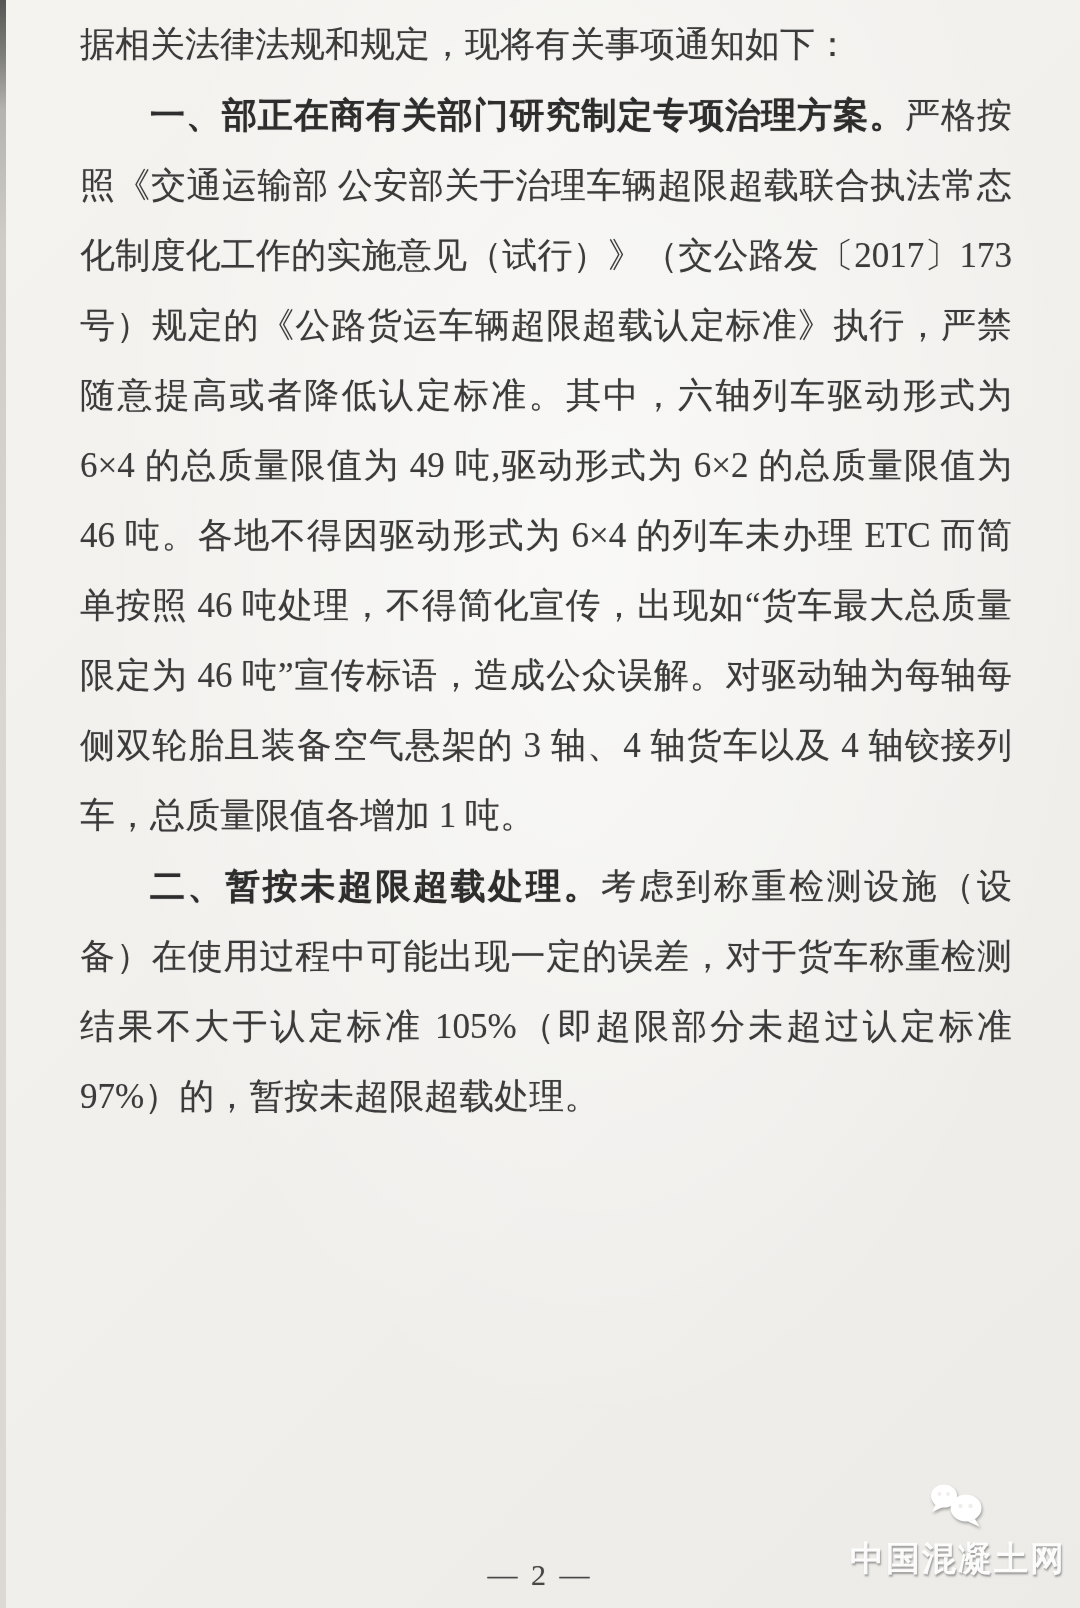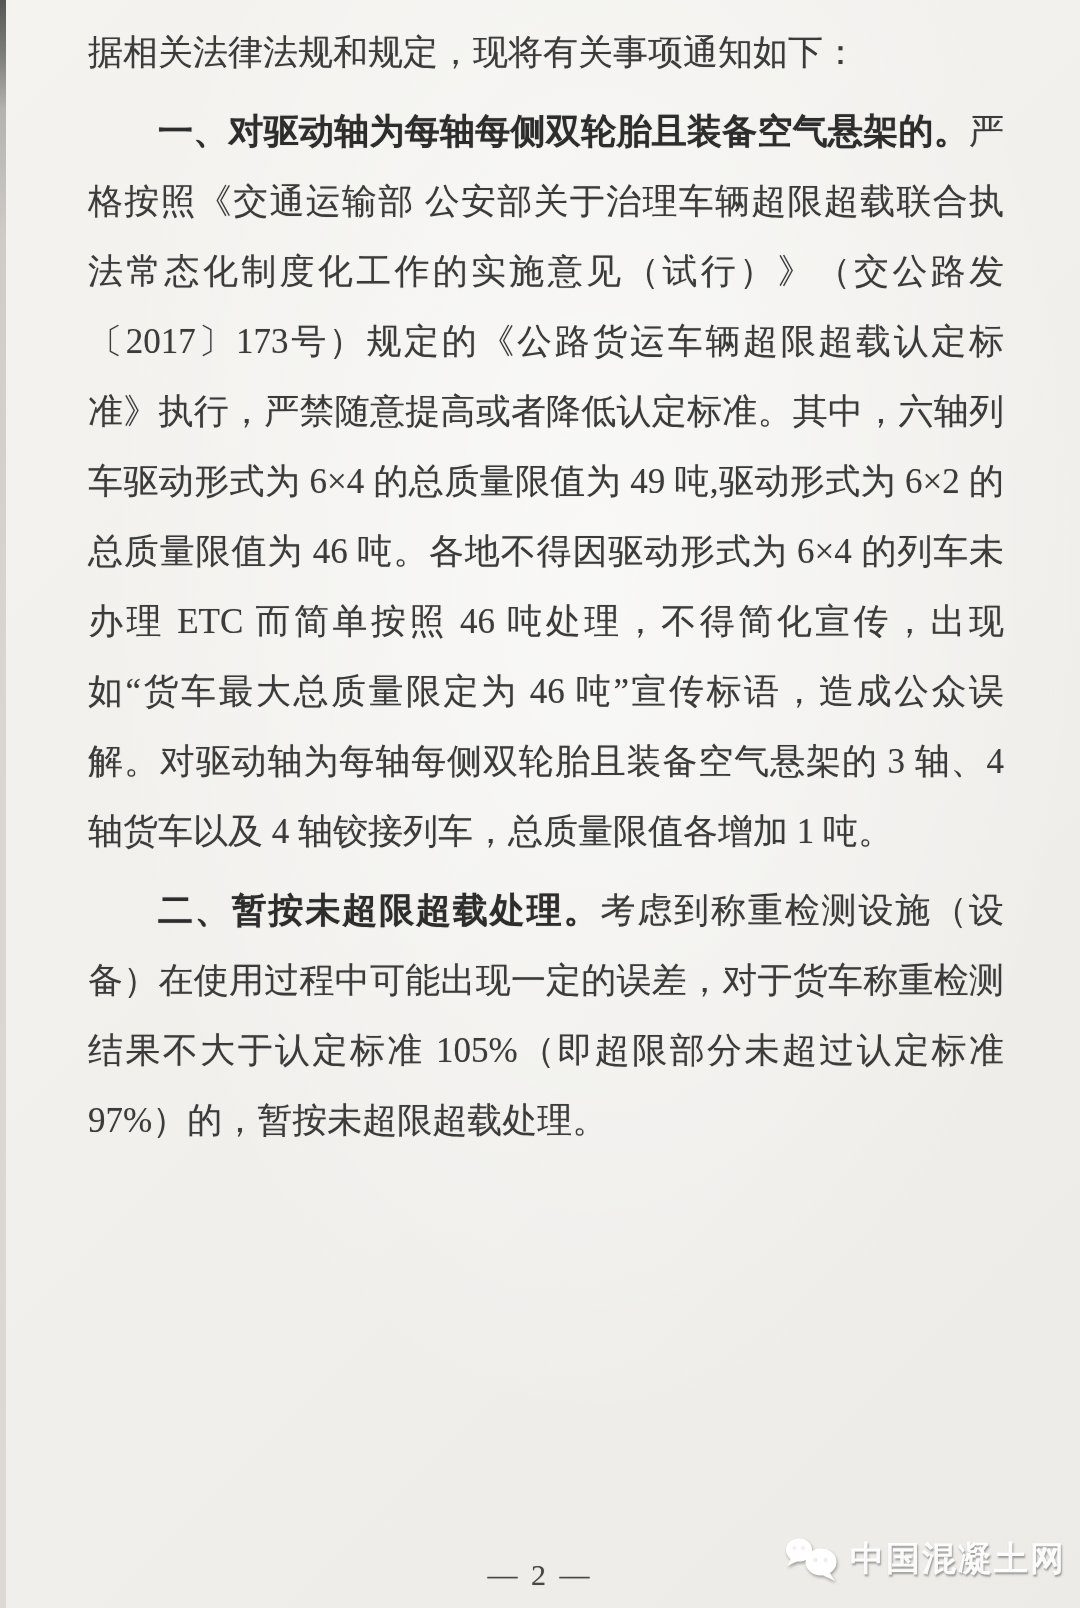--- a/index.html
+++ b/index.html
@@ -21,38 +21,39 @@
       #565654 0px,#7d7d7a 55px,#b5b3af 110px,
       #cfccc8 240px,#d9d6d2 700px,#dcd9d5 100%);
   }
   .content{
     position:absolute;left:80px;top:10px;width:932px;
     font-size:35px;line-height:70px;
     color:#3b3b3b;
     text-align:justify;
     text-shadow:0 0 1px rgba(70,70,70,.35);
   }
-  .content p{margin:8px;padding:0;}
+  .content p{margin:0;padding:0;}
   p.indent{text-indent:2em;}
   .sec-heading{
     font-family:"Liberation Sans","DejaVu Sans",sans-serif;
     font-weight:700;
     color:#2d2d2d;
     text-shadow:0 0 1px rgba(45,45,45,.5);
   }
   .page-number{
     position:absolute;left:0;bottom:16px;width:100%;
     text-align:center;
     font-size:30px;letter-spacing:3px;color:#474747;
     text-shadow:0 0 1px rgba(70,70,70,.35);
   }
   .watermark{
     position:absolute;right:14px;bottom:26px;
     display:flex;align-items:center;gap:8px;
     pointer-events:none;
+    flex-direction:column;
   }
   .wm-icon svg{
     display:block;
     filter:drop-shadow(1px 2px 1.5px rgba(140,140,138,.8));
   }
   .wm-text{
     font-size:34px;font-weight:700;
     color:rgba(255,255,255,.95);
     letter-spacing:2px;
     text-shadow:1px 2px 2px rgba(138,138,136,.85);
@@ -61,21 +62,21 @@
 </head>
 <body>
 
 <div class="page">
 
   <div class="edge-line"></div>
 
   <div class="content">
     <p><span>据相关法律法规和规定，现将有关事项通知如下：</span></p>
 
-    <p class="indent"><span class="sec-heading">一、对驱动轴为每轴每侧双轮胎且装备空气悬架的。</span><span>严格按照《交通运输部 公安部关于治理车辆超限超载联合执法常态化制度化工作的实施意见（试行）》（交公路发〔2017〕173号）规定的《公路货运车辆超限超载认定标准》执行，严禁随意提高或者降低认定标准。其中，六轴列车驱动形式为 6×4 的总质量限值为 49 吨,驱动形式为 6×2 的总质量限值为 46 吨。各地不得因驱动形式为 6×4 的列车未办理 ETC 而简单按照 46 吨处理，不得简化宣传，出现如“货车最大总质量限定为 46 吨”宣传标语，造成公众误解。对驱动轴为每轴每侧双轮胎且装备空气悬架的 3 轴、4 轴货车以及 4 轴铰接列车，总质量限值各增加 1 吨。</span></p>
+    <p class="indent"><span class="sec-heading">一、部正在商有关部门研究制定专项治理方案。</span><span>严格按照《交通运输部 公安部关于治理车辆超限超载联合执法常态化制度化工作的实施意见（试行）》（交公路发〔2017〕173号）规定的《公路货运车辆超限超载认定标准》执行，严禁随意提高或者降低认定标准。其中，六轴列车驱动形式为 6×4 的总质量限值为 49 吨,驱动形式为 6×2 的总质量限值为 46 吨。各地不得因驱动形式为 6×4 的列车未办理 ETC 而简单按照 46 吨处理，不得简化宣传，出现如“货车最大总质量限定为 46 吨”宣传标语，造成公众误解。对驱动轴为每轴每侧双轮胎且装备空气悬架的 3 轴、4 轴货车以及 4 轴铰接列车，总质量限值各增加 1 吨。</span></p>
 
     <p class="indent"><span class="sec-heading">二、暂按未超限超载处理。</span><span>考虑到称重检测设施（设备）在使用过程中可能出现一定的误差，对于货车称重检测结果不大于认定标准 105%（即超限部分未超过认定标准 97%）的，暂按未超限超载处理。</span></p>
 
   </div>
 
   <div class="page-number">— 2 —</div>
 
   <div class="watermark">
     <span class="wm-icon">
       <svg width="58" height="46" viewBox="0 0 58 46">

